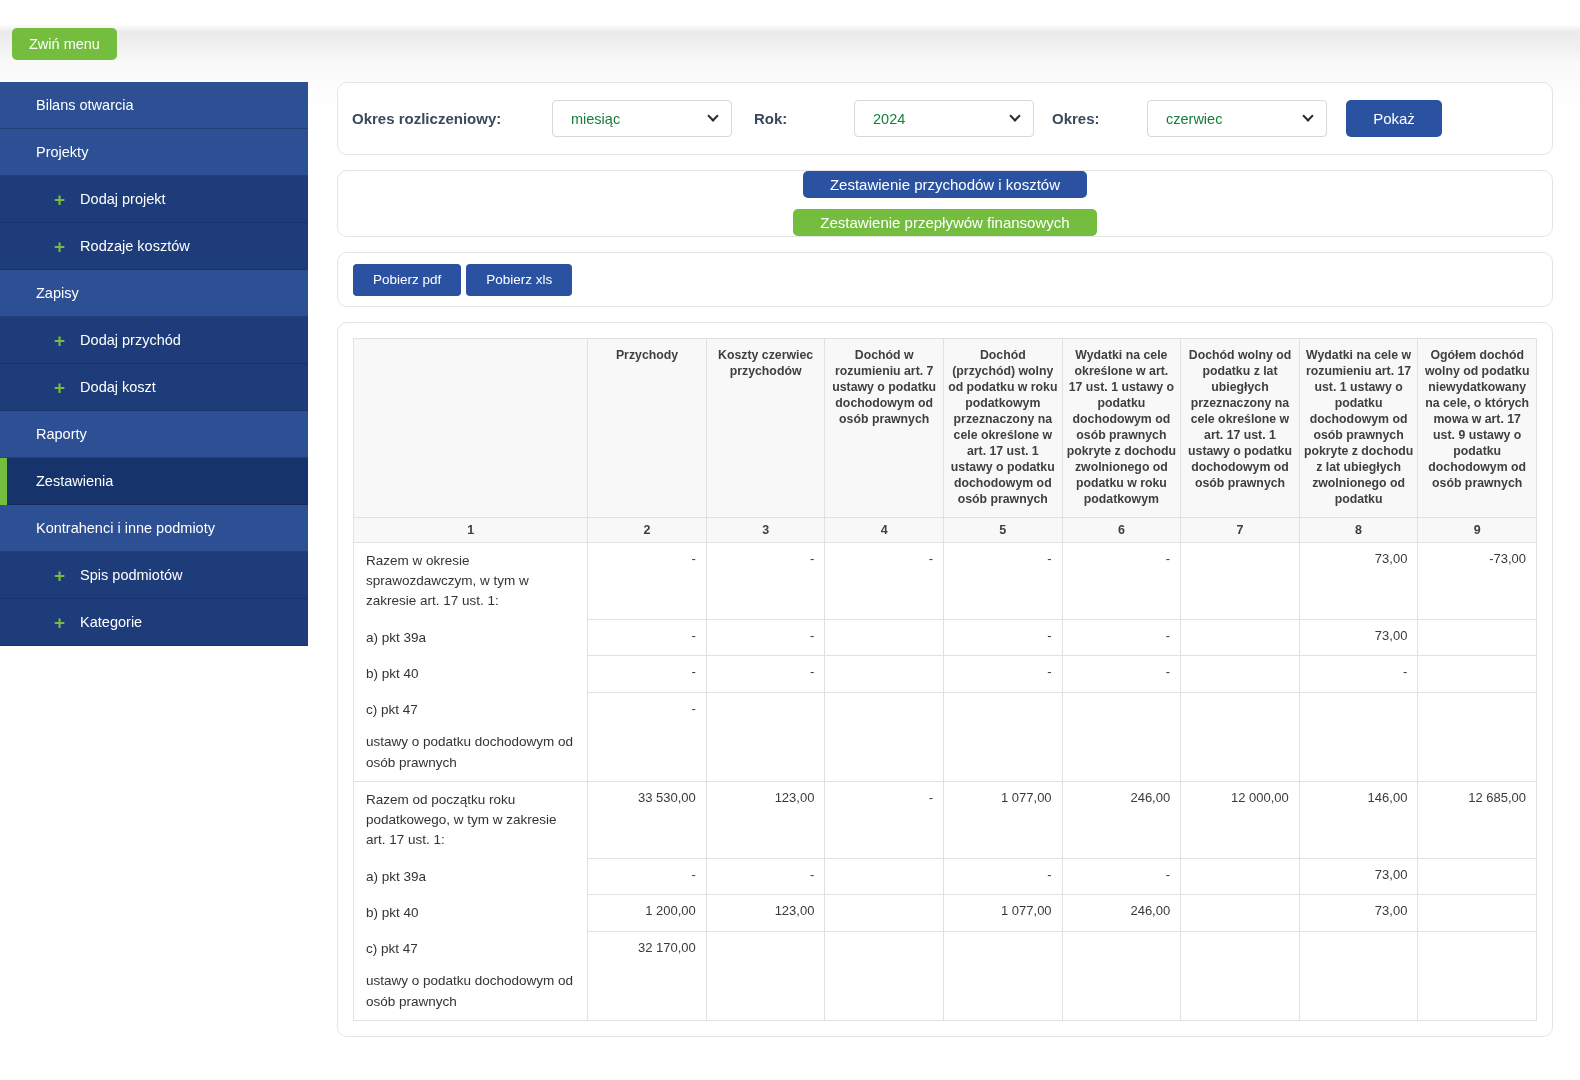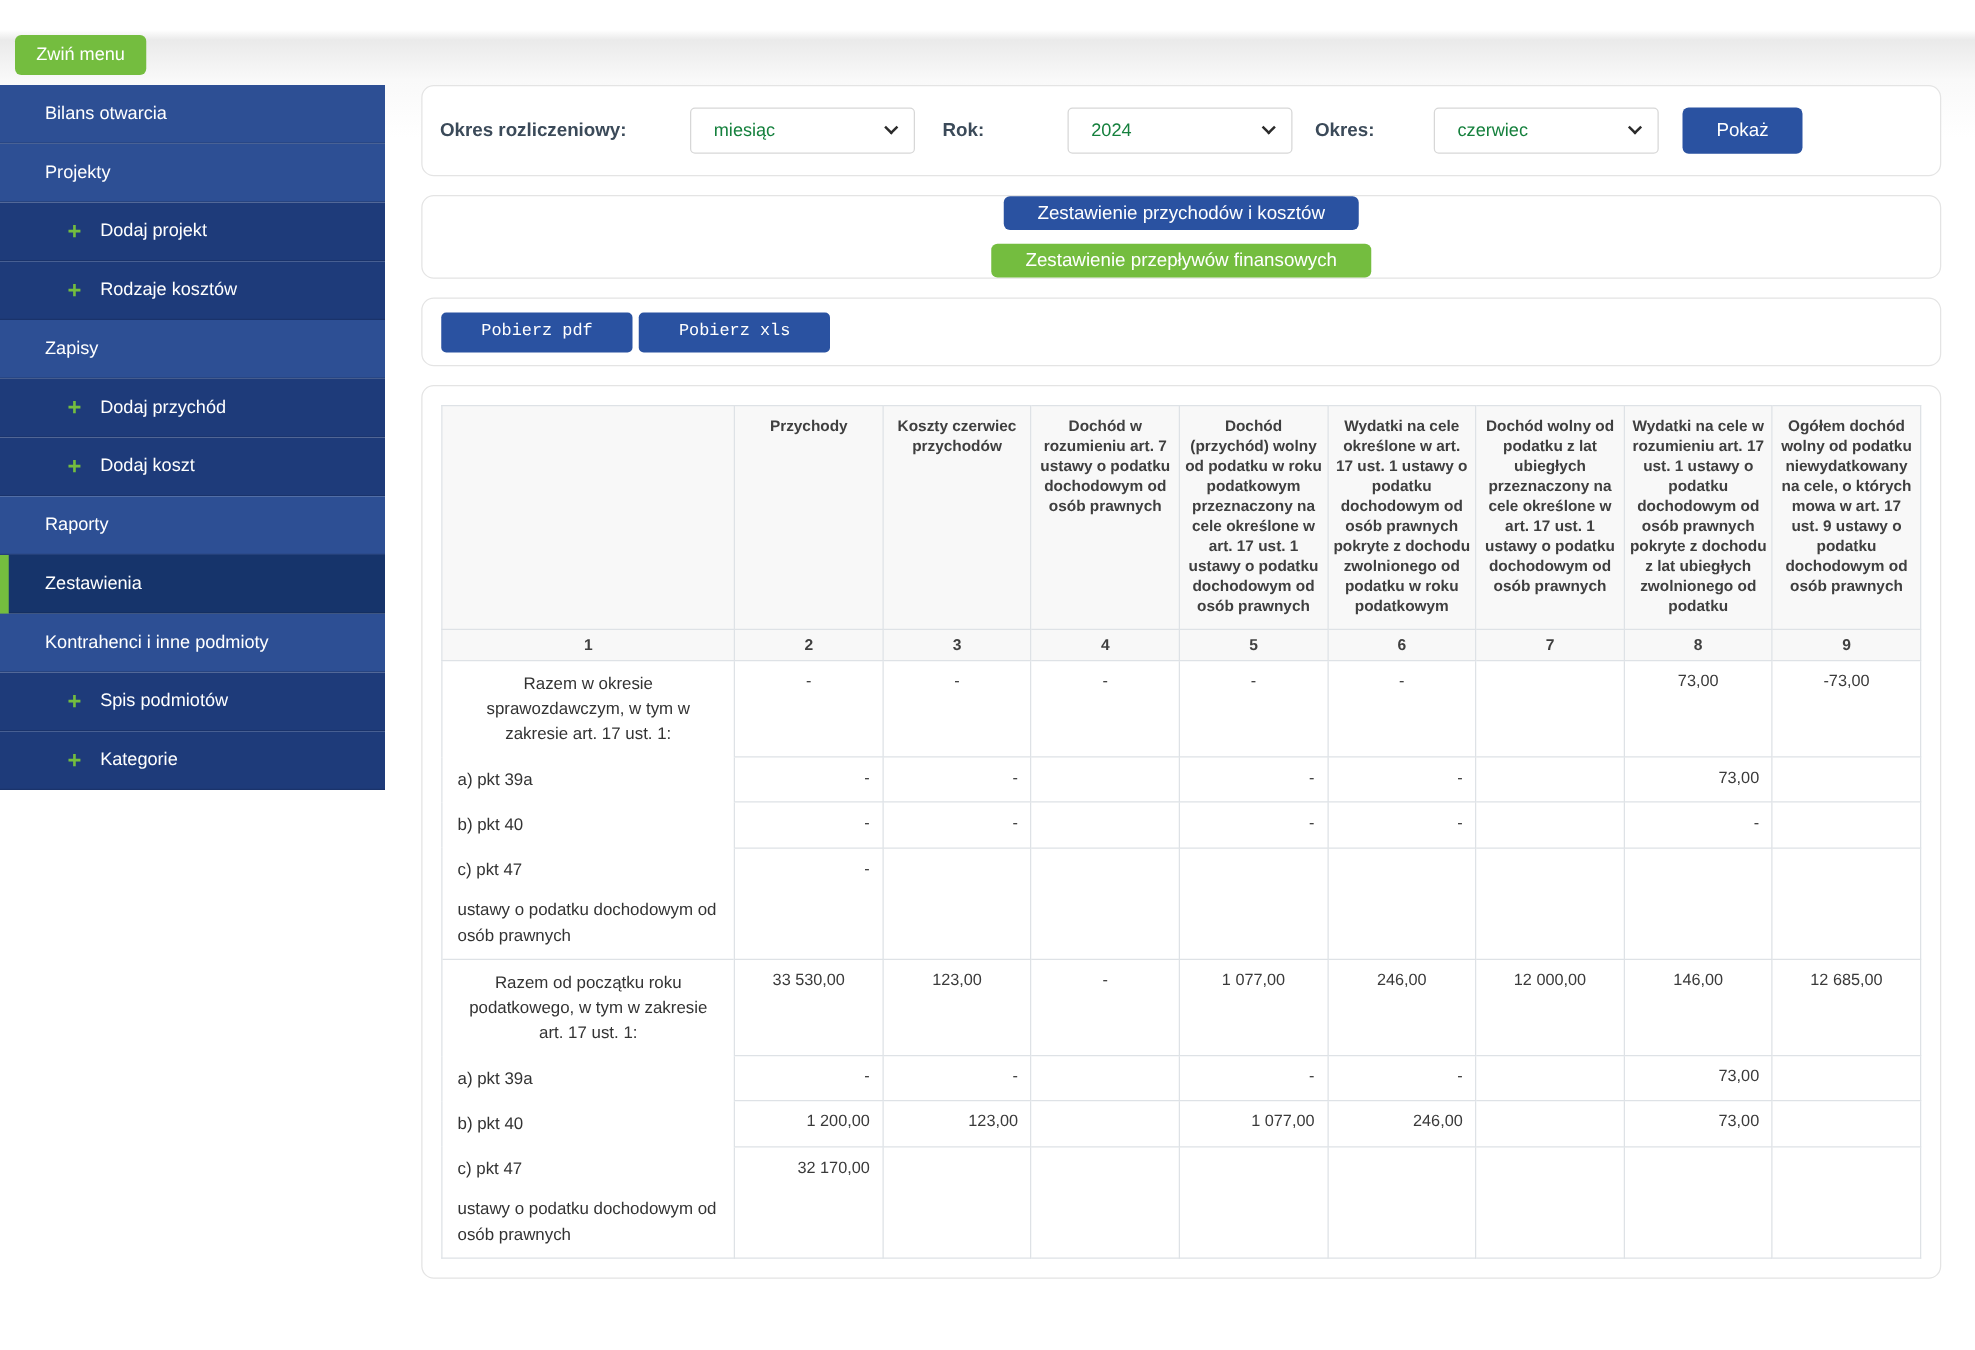--- a/index.html
+++ b/index.html
@@ -11,21 +11,21 @@
     color:#333;
   }
   
   .collapse-btn{
     margin:28px 0 0 12px;
     background:#74bd3f; color:#fff; border:none; border-radius:5px;
     padding:8px 17px; font-size:14.5px; font-weight:500; cursor:pointer;
     font-family:"Liberation Sans", sans-serif;
   }
   
-  .layout{ display:flex; align-items:flex-start; margin-top:8px; }
+  .layout{ display:flex; align-items:flex-start; margin-top:22px; }
   .sidebar{ width:308px; flex:0 0 308px; }
   .side-item{
     display:flex; align-items:center; min-height:47px;
     color:#fff; font-size:14.5px; font-weight:500; cursor:pointer; line-height:1.2;
   }
   .side-item.main{ background:#2d4f94; padding-left:36px; box-shadow:inset 0 -1px 0 rgba(0,0,0,.18); }
   .side-item.sub{ background:#1e3b7a; padding-left:54px; box-shadow:inset 0 -1px 0 rgba(0,0,0,.12); }
   .side-item.active{ background:#16346b; border-left:7px solid #74bd3f; padding-left:29px; }
   .plus{ color:#74bd3f; font-size:19px; font-weight:700; margin-right:15px; line-height:1; }
   .main-col{ flex:1; margin:0 27px 0 29px; }
@@ -60,23 +60,23 @@
   .tabs-card{ height:67px; display:flex; align-items:center; padding:0 15px; gap:11px;flex-direction:column; }
   .tab{
     height:38px; border:none; border-radius:5px; padding:0 27px;
     font-size:15px; font-weight:500; color:#fff; cursor:pointer;
     background:#2a52a1; font-family:"Liberation Sans", sans-serif;
   }
   .tab.active{ background:#74bd3f; }
   
   .dl-card{ height:55px; display:flex; align-items:center; padding:0 15px; gap:5px; }
   .dl-btn{
-    height:32px; border:none; border-radius:4px; padding:0 32px;
+    height:32px; border:none; border-radius:4px; padding:0 20px;
     font-size:13.5px; font-weight:500; color:#fff; background:#2a52a1; cursor:pointer;
-    font-family:Liberation Mono, monospace;
+    font-family:Liberation Sans, sans-serif;
   }
   
   .table-card{ padding:15px; margin-bottom:13px; }
   table{ width:100%; border-collapse:collapse; border:1px solid #dee2e6; table-layout:fixed; }
   col.c-label{ width:19.8%; }
   col.c-val{ width:10.025%; }
   th, td{ border:1px solid #dee2e6; }
   .head-row th{
     background:#f8f8f8; font-size:12.3px; font-weight:700; color:#3f3f3f;
     text-align:center; vertical-align:top; padding:9px 4px; line-height:1.3;
@@ -89,21 +89,21 @@
   td.label{
     font-size:13.5px; color:#333; text-align:left; vertical-align:top;
     padding:8px 12px; line-height:1.5; border-top:none; border-bottom:none;
   }
   tr.group-start td.label{ border-top:1px solid #dee2e6; }
   tbody tr:last-child td{ border-bottom:1px solid #dee2e6; }
   td.val{
     font-size:13px; color:#3a3a3a; text-align:right; vertical-align:top;
     padding:7px 10px; line-height:1.35;
   }
-  tr.group-start td{ height:48px;text-align:center; }
+  tr.group-start td{ height:48px; }
   td.label .label2{ margin-top:12px; }
   tr.tall td{ height:76px; }
 </style>
 </head>
 <body>
 
 
 
 <button class="collapse-btn">Zwiń menu</button>
 

